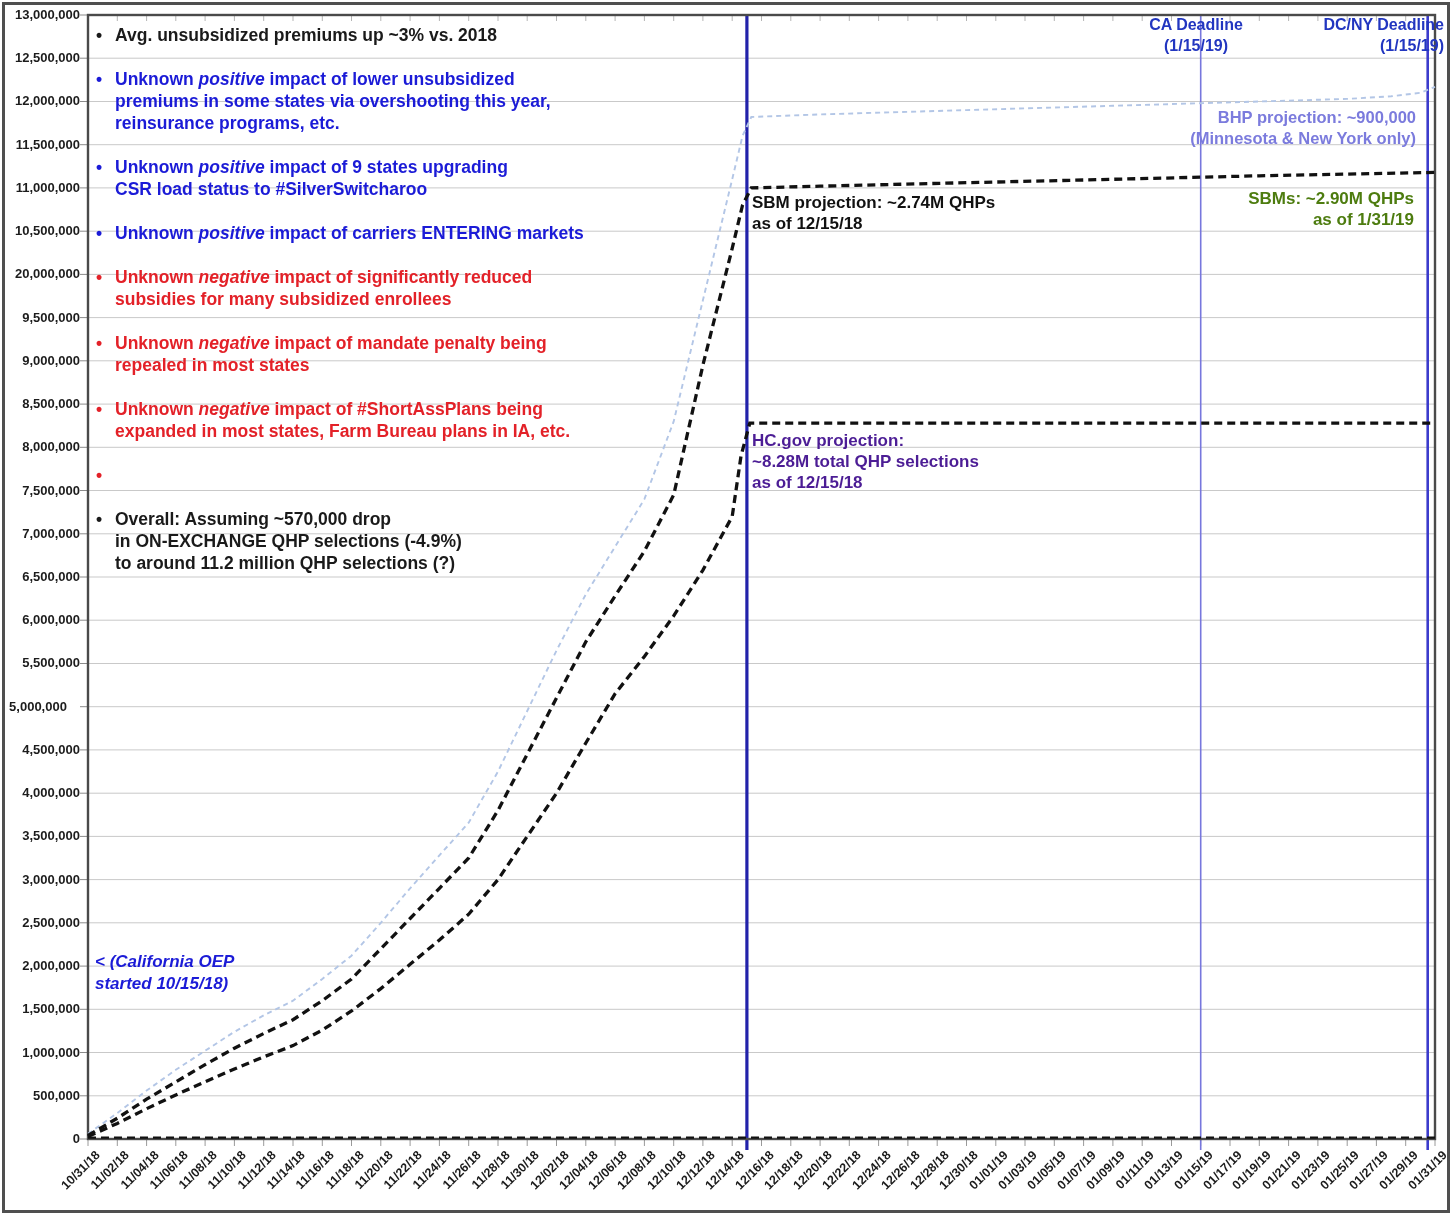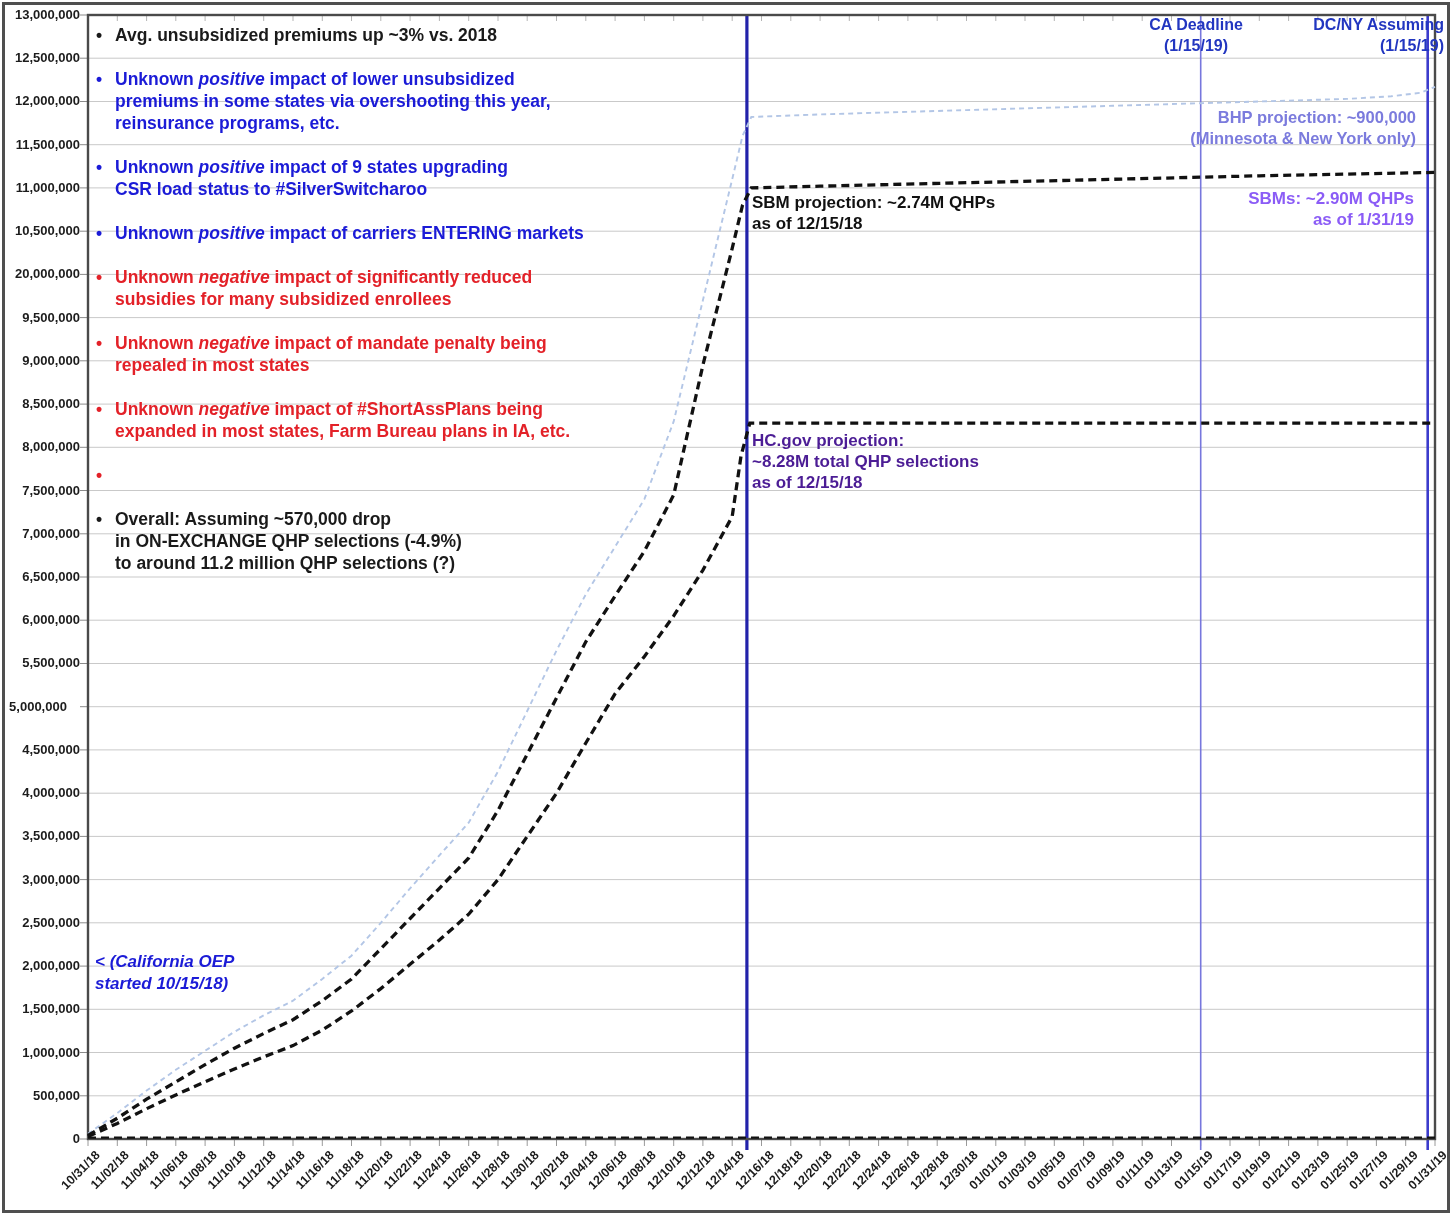--- a/index.html
+++ b/index.html
@@ -11,21 +11,21 @@
   .commentary{position:absolute;left:96px;top:24px;width:566px;}
   .chart-title{font-size:22px;font-weight:700;line-height:30px;text-align:center;color:#111;margin-bottom:14px;}
   .bullet{display:flex;margin-bottom:22px;font-size:17.5px;font-weight:600;line-height:22px;}
   .bullet .dot{width:19px;flex:0 0 19px;}
   .bullet .btext{white-space:pre-wrap;}
   .c-black{color:#1a1a1a;} .c-blue{color:#1b1bd7;} .c-red{color:#e32128;}
   
   .ann{position:absolute;font-weight:700;line-height:21px;font-size:17px;}
   .ann div{white-space:nowrap;}
   .ann-sbm-mid{left:752px;top:192px;color:#111;}
-  .ann-sbm-end{right:38px;top:188px;color:#8b5cf6;text-align:right;}
+  .ann-sbm-end{right:38px;top:188px;color:#4d7c0f;text-align:right;}
   .ann-bhp{right:36px;top:107px;color:#7b7bdd;text-align:right;font-size:16.5px;}
   .ann-hcgov{left:752px;top:430px;color:#4c1d95;}
   .ann-ca{left:1106px;top:14px;width:180px;color:#2236c0;text-align:center;font-size:16px;}
   .ann-dcny{right:8px;top:14px;width:220px;color:#2236c0;text-align:right;font-size:16px;}
   .ann-canote{left:95px;top:951px;color:#1b1bd7;font-size:17px;line-height:22px;font-style:italic;}
   
   .ylab{position:absolute;width:76px;text-align:right;font-size:13px;font-weight:700;color:#1c1c1c;}
   .xlab{position:absolute;width:74px;height:15px;text-align:right;font-size:12.5px;font-weight:700;color:#1c1c1c;
         transform-origin:100% 0;transform:rotate(-45deg);white-space:nowrap;}
 </style>
@@ -340,21 +340,21 @@
     <div>~8.28M total QHP selections</div>
     <div>as of 12/15/18</div>
   </div>
 
   <div class="ann ann-ca">
     <div>CA Deadline</div>
     <div>(1/15/19)</div>
   </div>
 
   <div class="ann ann-dcny">
-    <div>DC/NY Assuming</div>
+    <div>DC/NY Deadline</div>
     <div>(1/15/19)</div>
   </div>
 
   <div class="ann ann-canote">
     <div>&lt; (California OEP</div>
     <div>started 10/15/18)</div>
   </div>
 
   <div class="frame"></div>
 </div>

